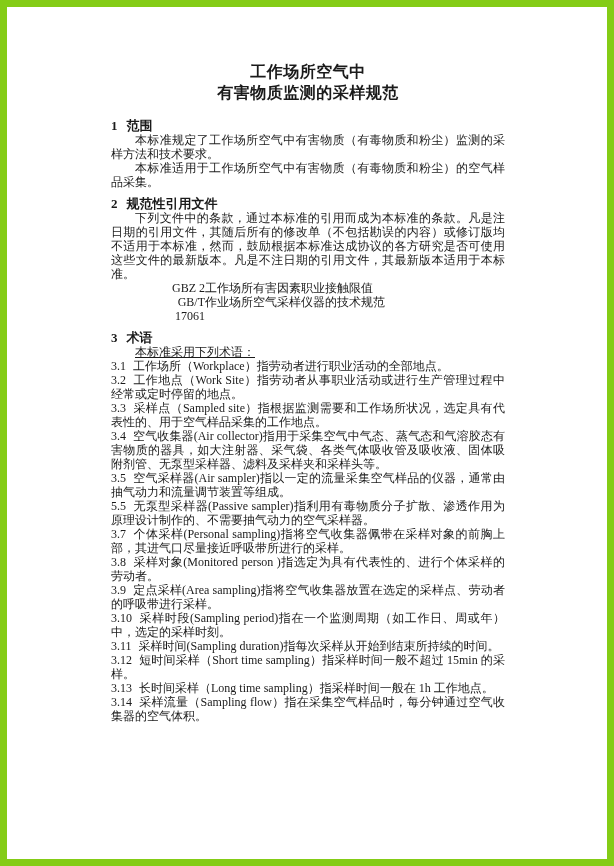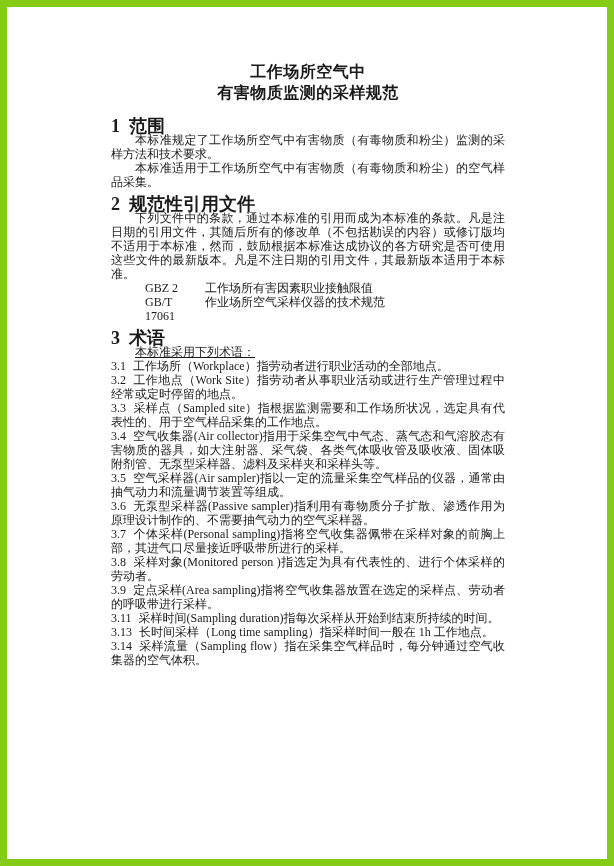--- a/index.html
+++ b/index.html
@@ -24,37 +24,37 @@
     font-weight: 700;
     font-size: 16px;
     letter-spacing: 0.5px;
     line-height: 21px;
     text-align: center;
     margin-bottom: 16px;
   }
   .section { margin: 0; }
   .sec-h {
     font-weight: 700;
-    font-size: 18px;
+    font-size: 13px;
     line-height: 14px;
     margin: 8px 0 0 0;
   }
   .section:first-of-type .sec-h { margin-top: 0; }
   .sec-num { margin-right: 9px; }
   .para {
     margin: 0;
     text-indent: 2em;
     text-align: justify;
   }
   .ref-row {
     display: flex;
     margin: 0;
     padding-left: 34px;
   }
-  .ref-code { flex: 0 0 60px; }
+  .ref-code { flex: 0 0 60px; text-align: right; }
   .ref-title { flex: 1; }
   .intro {
     margin: 0;
     text-indent: 2em;
     text-decoration: underline;
   }
   .term {
     margin: 0;
     text-align: justify;
   }
@@ -90,22 +90,24 @@
   </div>
 
   <div class="section">
     <p class="sec-h"><span class="sec-num">3</span><span>术语</span></p>
     <p class="intro">本标准采用下列术语：</p>
     <p class="term"><span class="term-num">3.1</span><span>工作场所（Workplace）指劳动者进行职业活动的全部地点。</span></p>
     <p class="term"><span class="term-num">3.2</span><span>工作地点（Work Site）指劳动者从事职业活动或进行生产管理过程中经常或定时停留的地点。</span></p>
     <p class="term"><span class="term-num">3.3</span><span>采样点（Sampled site）指根据监测需要和工作场所状况，选定具有代表性的、用于空气样品采集的工作地点。</span></p>
     <p class="term"><span class="term-num">3.4</span><span>空气收集器(Air collector)指用于采集空气中气态、蒸气态和气溶胶态有害物质的器具，如大注射器、采气袋、各类气体吸收管及吸收液、固体吸附剂管、无泵型采样器、滤料及采样夹和采样头等。</span></p>
     <p class="term"><span class="term-num">3.5</span><span>空气采样器(Air sampler)指以一定的流量采集空气样品的仪器，通常由抽气动力和流量调节装置等组成。</span></p>
-    <p class="term"><span class="term-num">3.6</span><span>无泵型采样器(Passive sampler)指利用有毒物质分子扩散、渗透作用为原理设计制作的、不需要抽气动力的空气采样器。</span></p>
+    <p class="term"><span class="term-num">5.5</span><span>无泵型采样器(Passive sampler)指利用有毒物质分子扩散、渗透作用为原理设计制作的、不需要抽气动力的空气采样器。</span></p>
     <p class="term"><span class="term-num">3.7</span><span>个体采样(Personal sampling)指将空气收集器佩带在采样对象的前胸上部，其进气口尽量接近呼吸带所进行的采样。</span></p>
     <p class="term"><span class="term-num">3.8</span><span>采样对象(Monitored person )指选定为具有代表性的、进行个体采样的劳动者。</span></p>
     <p class="term"><span class="term-num">3.9</span><span>定点采样(Area sampling)指将空气收集器放置在选定的采样点、劳动者的呼吸带进行采样。</span></p>
+    <p class="term"><span class="term-num">3.10</span><span>采样时段(Sampling period)指在一个监测周期（如工作日、周或年）中，选定的采样时刻。</span></p>
     <p class="term"><span class="term-num">3.11</span><span>采样时间(Sampling duration)指每次采样从开始到结束所持续的时间。</span></p>
+    <p class="term"><span class="term-num">3.12</span><span>短时间采样（Short time sampling）指采样时间一般不超过 15min 的采样。</span></p>
     <p class="term"><span class="term-num">3.13</span><span>长时间采样（Long time sampling）指采样时间一般在 1h 工作地点。</span></p>
     <p class="term"><span class="term-num">3.14</span><span>采样流量（Sampling flow）指在采集空气样品时，每分钟通过空气收集器的空气体积。</span></p>
   </div>
 
 </div>
 
 </body></html>

